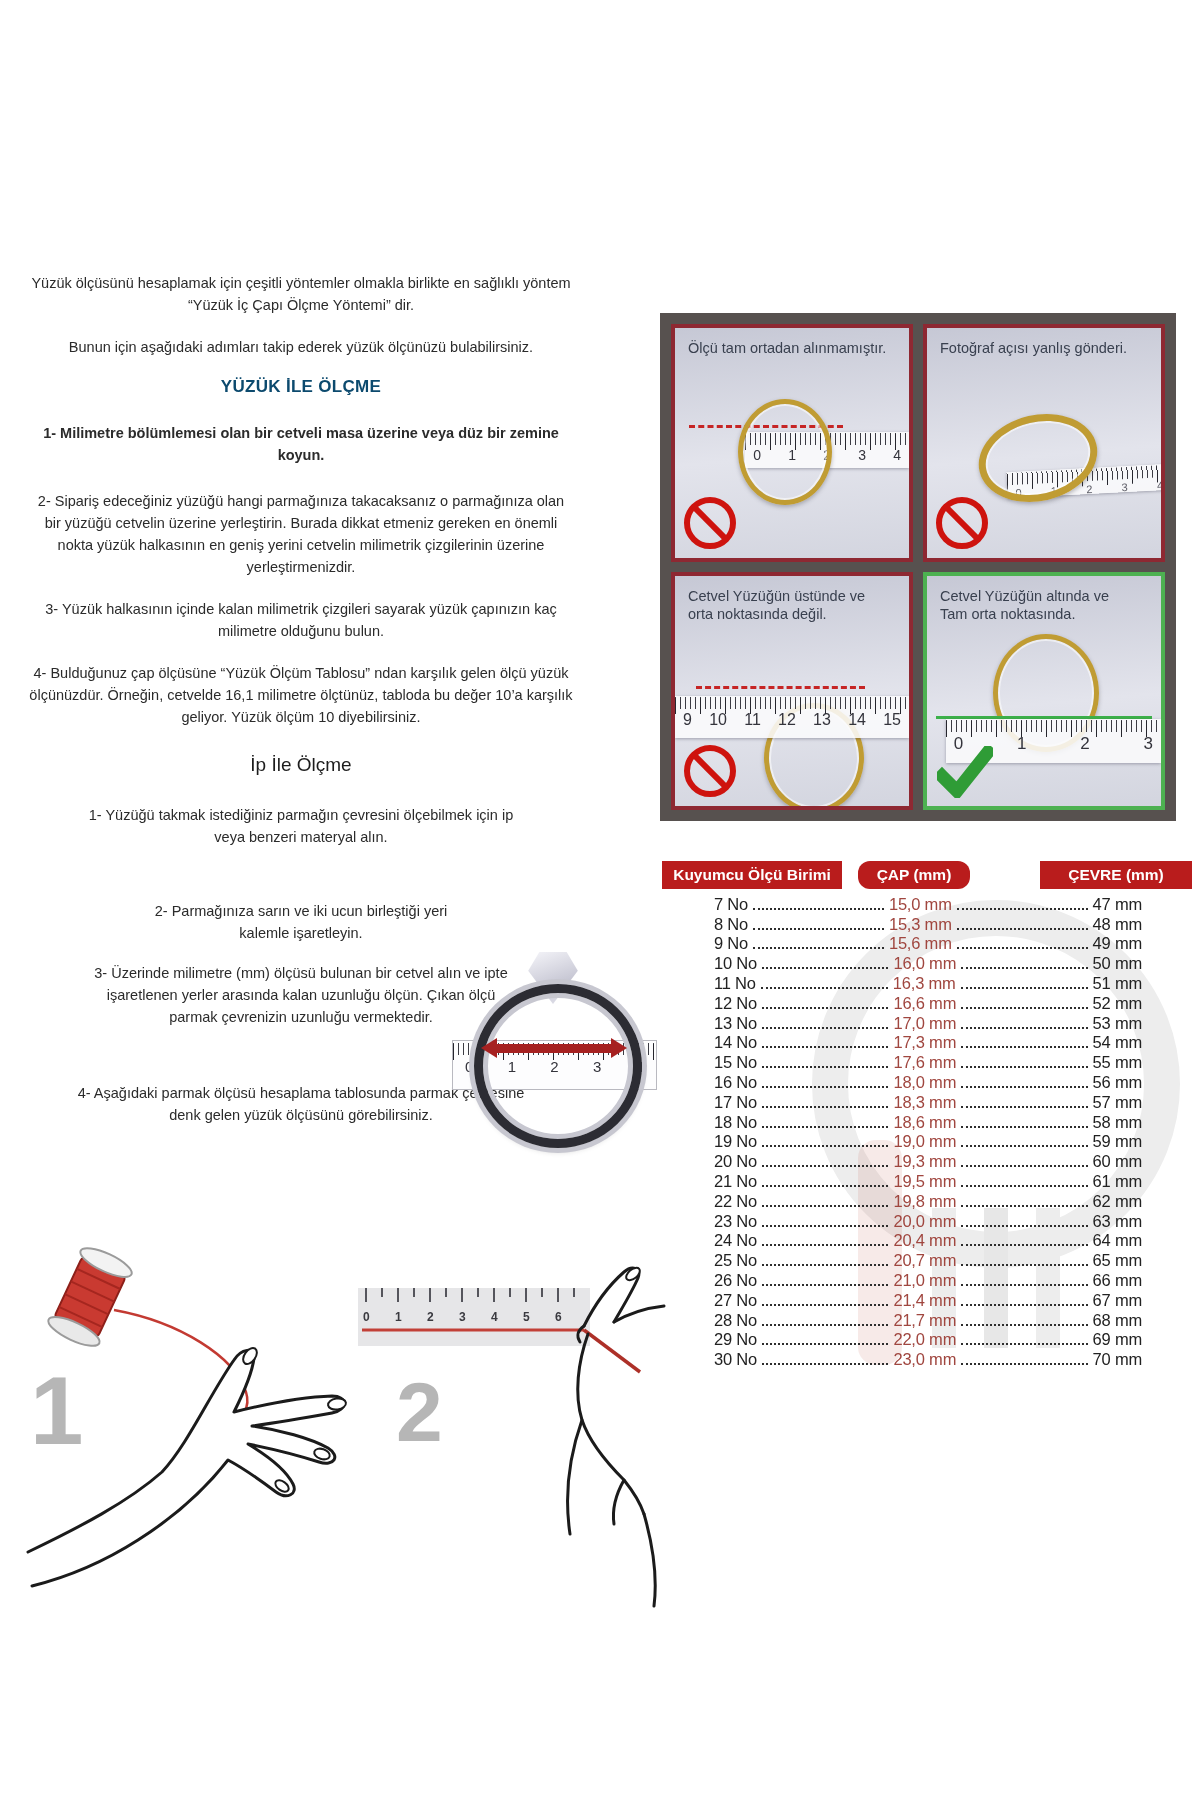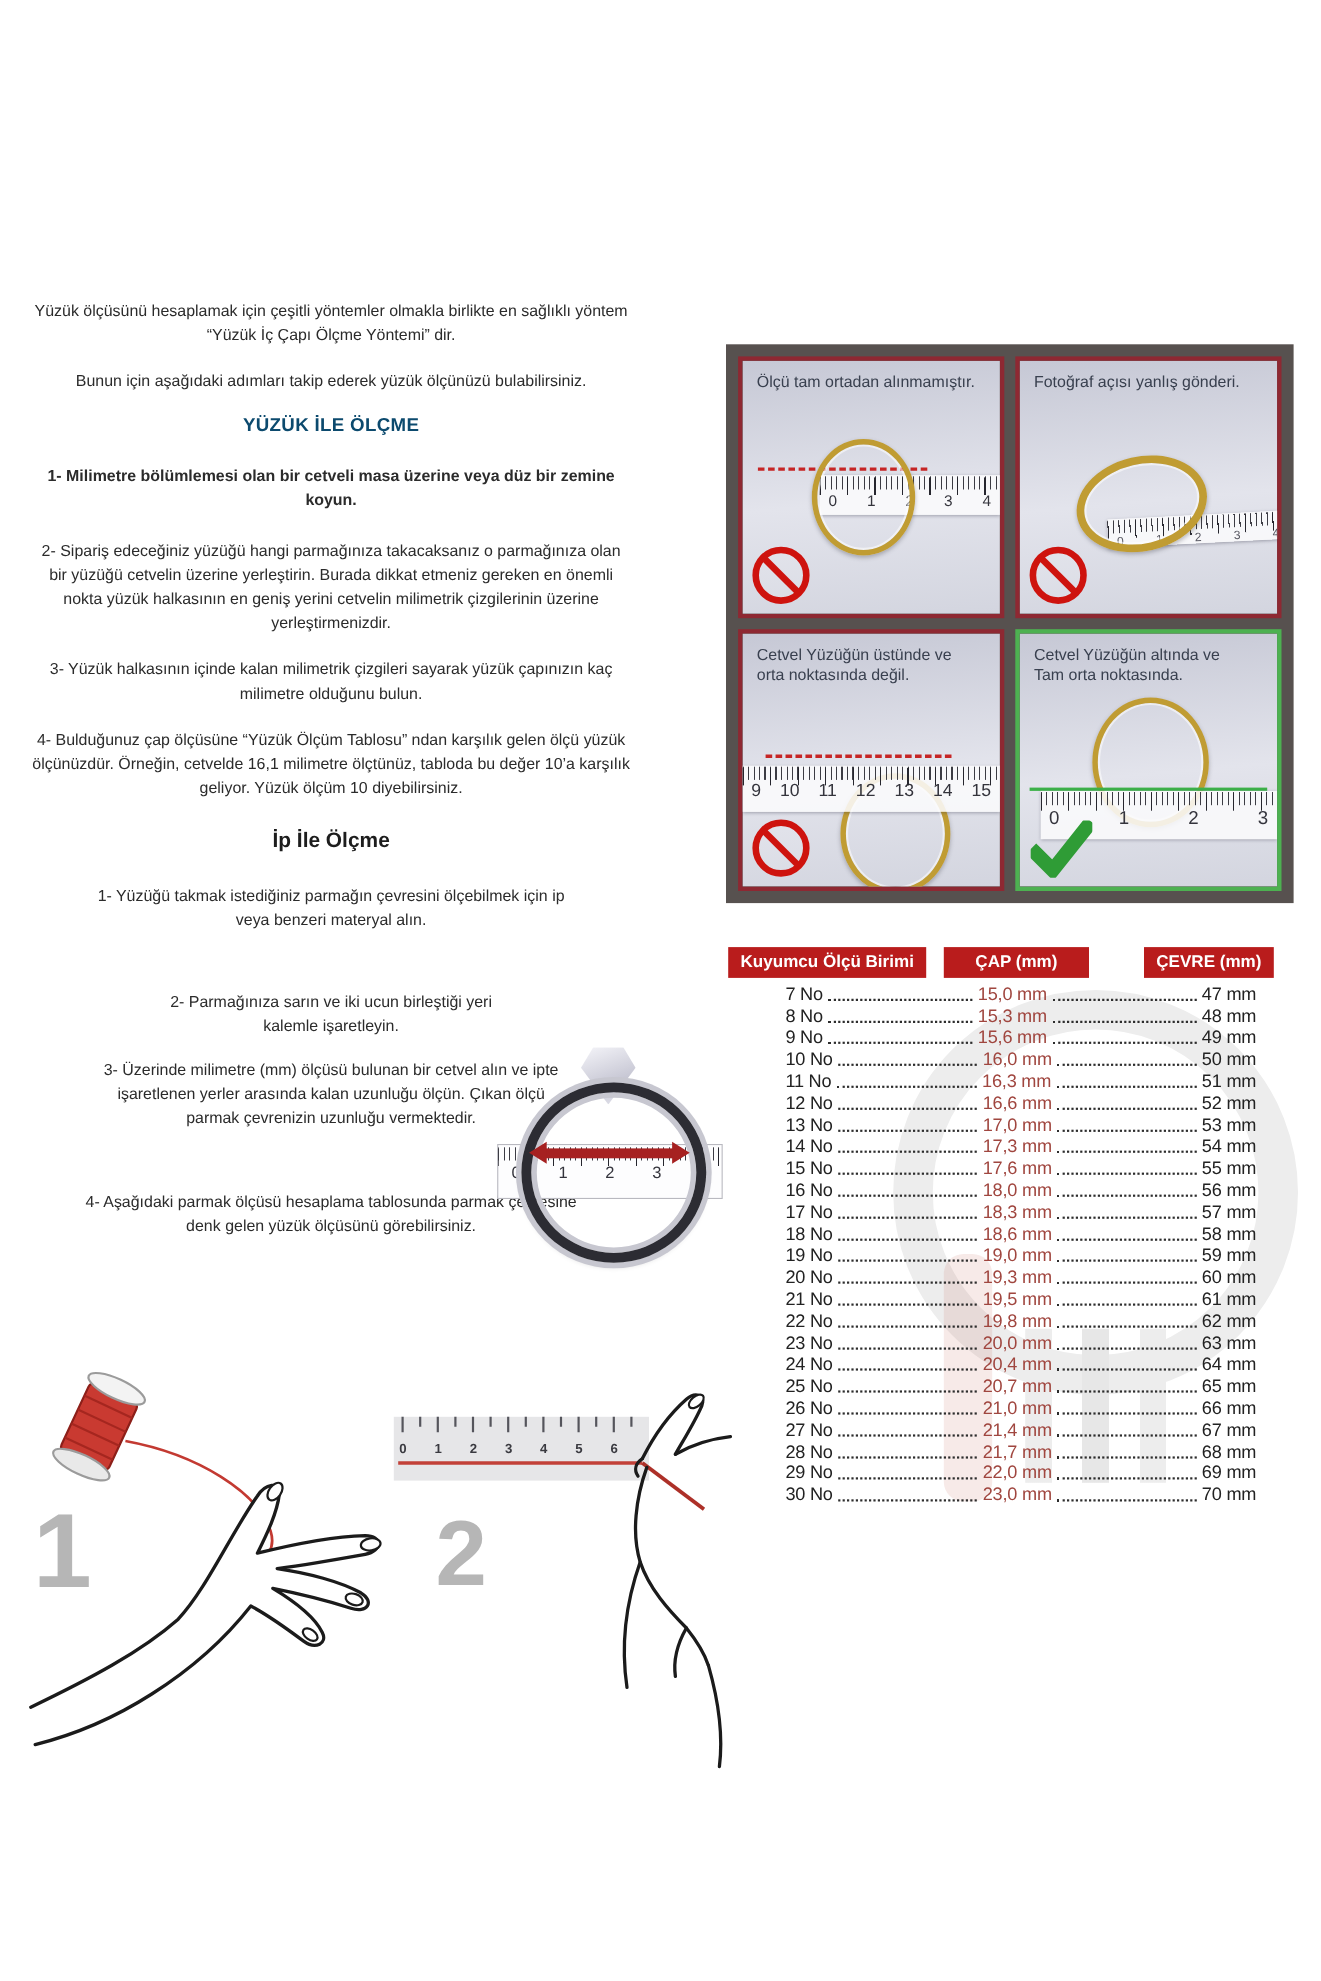--- a/index.html
+++ b/index.html
@@ -7,21 +7,21 @@
         font-family:"Liberation Sans",sans-serif;color:#2d2d2d;}
 
   
   .left-col{position:absolute;left:28px;top:272px;width:546px;text-align:center;
             font-size:14.5px;line-height:22px;color:#2b2b2b;}
   .left-col p{margin:0 auto;}
   .left-col .gap20{margin-bottom:20px;} .left-col .gap22{margin-bottom:18px;}
   .left-col .gap24{margin-bottom:24px;font-weight:bold;} .left-col .gap26{margin-bottom:26px;} .left-col .gap38{margin-bottom:18px;}
   .left-col .gap52{margin-bottom:52px;} .left-col .gap54{margin-bottom:54px;}
   .h-ring{font-size:17px;font-weight:bold;margin:0 0 24px 0;letter-spacing:.3px;color:#0c4a6e;}
-  .h-rope{font-size:19px;font-weight:bold;margin:0 0 28px 0;color:#1d1d1d;}
+  .h-rope{font-size:19px;font-weight:normal;margin:0 0 28px 0;color:#1d1d1d;}
   .w300{max-width:310px;} .w420{max-width:430px;} .w470{max-width:480px;}
 
   
   .photo-grid{position:absolute;left:660px;top:313px;width:516px;height:508px;
               box-sizing:border-box;padding:11px;display:grid;
               grid-template-columns:1fr 1fr;grid-template-rows:1fr 1fr;gap:10px;}
   .panel{position:relative;border:4px solid #8e2832;overflow:hidden;}
   .panel.correct{border-color:#4db151;}
   .photo{position:absolute;inset:0;
          background:linear-gradient(175deg,#c6c8d5 0%,#e3e4ec 55%,#d3d5df 100%);}
@@ -40,21 +40,21 @@
   .greenline{position:absolute;height:3px;background:#3db14a;}
   .no-icon{position:absolute;left:9px;bottom:9px;width:40px;height:40px;
            border:6px solid #ce130e;border-radius:50%;background:rgba(255,255,255,.12);}
   .no-icon::after{content:'';position:absolute;left:-3px;top:17px;width:46px;height:6px;
                   background:#ce130e;transform:rotate(45deg);}
   .check-icon{position:absolute;left:10px;bottom:8px;width:56px;height:52px;}
 
   
   .thead{position:absolute;top:861px;height:28px;background:#b91c1c;color:#fff;
          font-size:15.5px;font-weight:bold;text-align:center;line-height:28px;z-index:2;}
-  .th0{left:662px;width:180px;} .th1{left:858px;width:132px;} .th2{left:1040px;width:118px;}
+  .th0{left:662px;width:180px;} .th1{left:858px;width:112px;border-radius:12px;} .th2{left:1040px;width:152px;}
   .table-rows{position:absolute;left:714px;top:894px;width:428px;z-index:1;}
   .trow{display:flex;align-items:flex-end;height:19.8px;font-size:16.5px;color:#222;
         letter-spacing:-.2px;}
   .trow span{white-space:nowrap;}
   .dots{flex:1;border-bottom:2px dotted #2d2d2d;margin:0 5px 4px 5px;min-width:26px;}
   .tcap{color:#a0463f;}
   .watermark{position:absolute;left:812px;top:900px;width:296px;height:296px;z-index:0;
              border:36px solid #ededed;border-radius:50%;}
   .watermark::after{content:'';position:absolute;left:50%;top:92%;transform:translateX(-50%);
      width:128px;height:140px;

